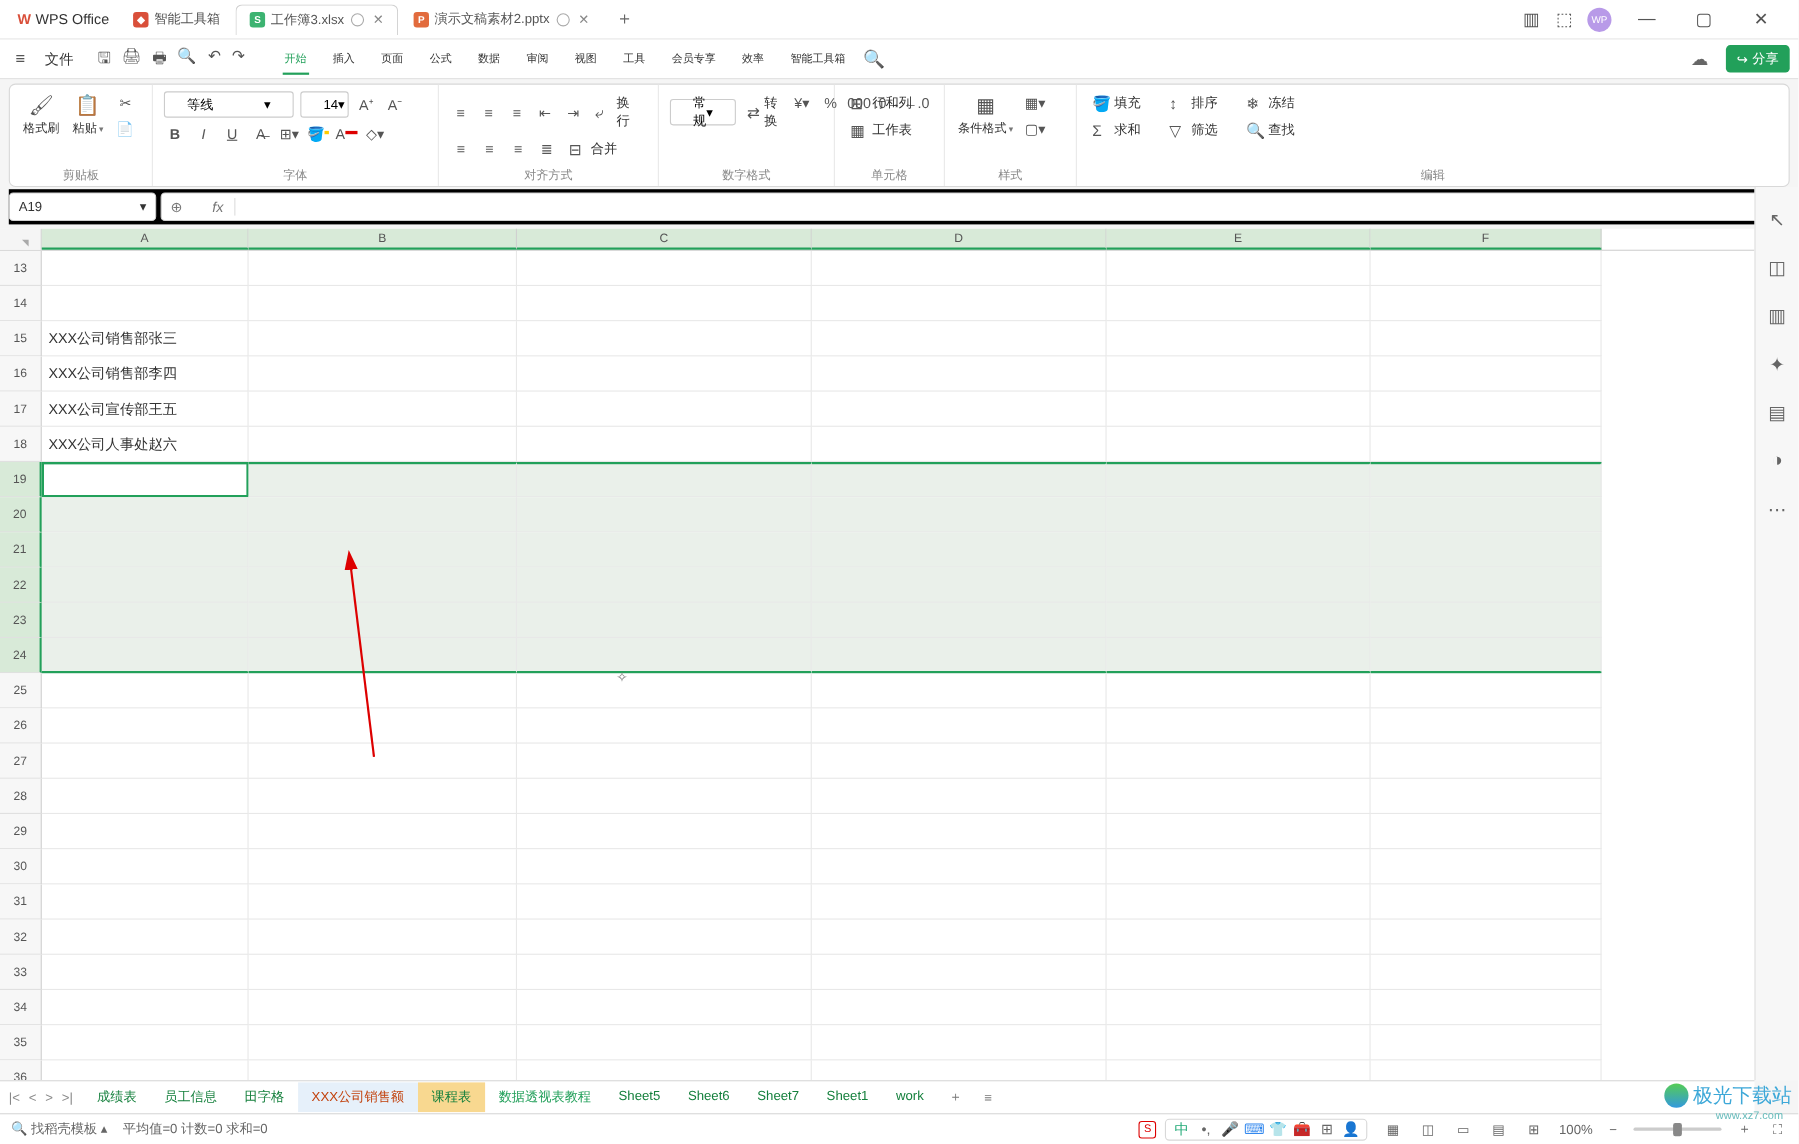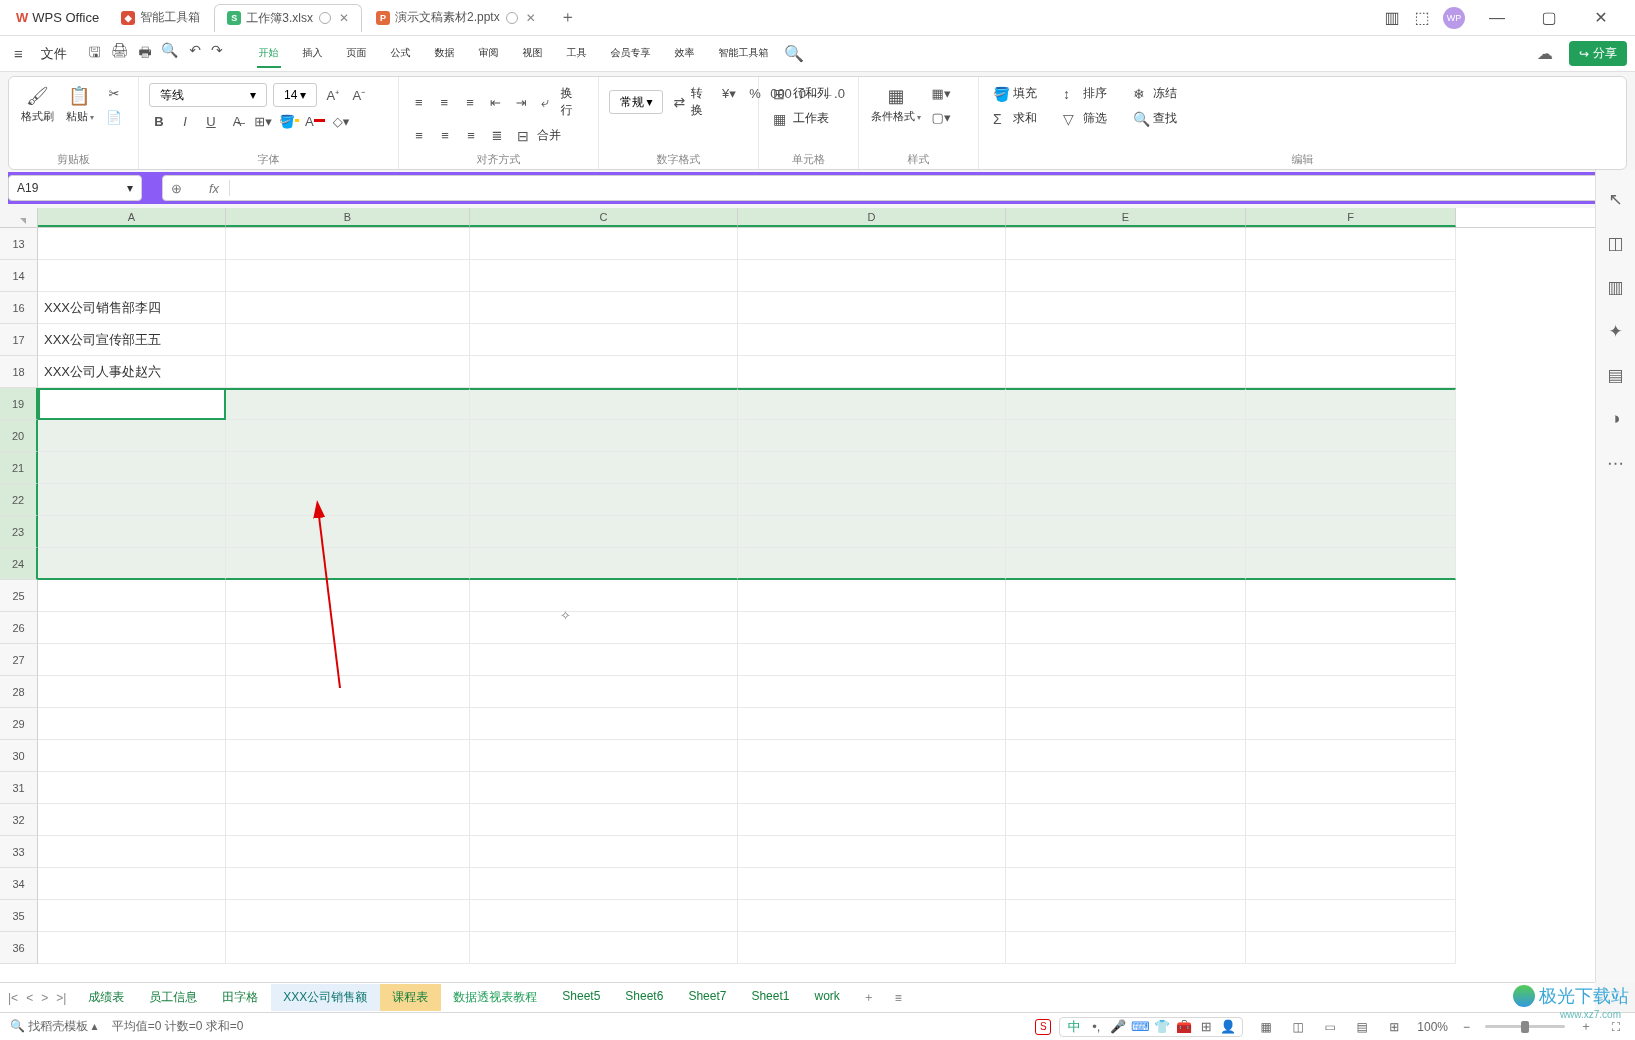--- a/index.html
+++ b/index.html
@@ -43,30 +43,30 @@
   .ribbon { height: 94px; background: #fff; border: 1px solid #d8d8d8; margin: 4px 8px 2px 8px; border-radius: 6px; display: flex; position: relative; }
   .ribbon-group { border-right: 1px solid #e8e8e8; display: flex; flex-direction: column; justify-content: space-between; padding: 6px 10px 0 10px; }
   .ribbon-group:last-child { border-right: none; }
   .group-label { font-size: 11px; color: #888; text-align: center; padding-bottom: 2px; }
   .group-body { display: flex; align-items: flex-start; gap: 8px; flex: 1; }
   .rbtn { display: flex; flex-direction: column; align-items: center; font-size: 11px; color: #333; gap: 2px; cursor: pointer; padding: 2px; }
   .rbtn .ic { font-size: 18px; color: #555; }
   .rbtn .dd::after { content: "▾"; font-size: 8px; margin-left: 2px; color: #777; }
   .hstack { display: flex; flex-direction: column; gap: 4px; }
   .hrow { display: flex; align-items: center; gap: 6px; }
-  .font-select { border: 1px solid #ccc; border-radius: 3px; height: 24px; font-size: 12px; padding: 0 10px; display: flex; align-items: center; justify-content: space-between; background: #fff; }
+  .font-select { border: 1px solid #ccc; border-radius: 3px; height: 24px; font-size: 12px; padding: 0 20px; display: flex; align-items: center; justify-content: space-between; background: #fff; }
   .font-select.name { width: 118px; }
   .font-select.size { width: 44px; }
   .ic-sm { width: 20px; height: 20px; display: inline-flex; align-items: center; justify-content: center; font-size: 13px; color: #555; cursor: pointer; }
   .colorbar { width: 16px; height: 3px; display: block; margin-top: -2px; }
   .wide-btn { display: flex; align-items: center; gap: 4px; font-size: 12px; color: #333; cursor: pointer; padding: 2px 4px; }
   .wide-btn .ic { width: 16px; font-size: 14px; color: #555; }
 
   
-  .formulabar { height: 32px; background: #8b5cf6; display: flex; align-items: center; margin: 2px 8px; gap: 20px; }
+  .formulabar { height: 32px; background: #000000; display: flex; align-items: center; margin: 2px 8px; gap: 4px; }
   .namebox { width: 134px; border: 1px solid #d0d0d0; border-radius: 4px; height: 26px; display: flex; align-items: center; justify-content: space-between; padding: 0 8px; font-size: 12px; color: #333; background: #fff; }
   .fx-area { flex: 1; border: 1px solid #d0d0d0; border-radius: 4px; height: 26px; display: flex; align-items: center; padding: 0 8px; gap: 10px; background: #fff; }
   .fx-area .ic { color: #777; font-size: 13px; }
   .fx-area .fx { font-style: italic; color: #777; font-size: 13px; margin-left: 17px; }
   .fx-area .sep { width: 1px; height: 16px; background: #ddd; }
 
   
   .sheet-area { position: absolute; top: 208px; left: 0; right: 40px; bottom: 58px; background: #fff; display: flex; flex-direction: column; }
   .col-headers { display: flex; height: 20px; border-bottom: 1px solid #d0d0d0; }
   .corner { width: 38px; border-right: 1px solid #d0d0d0; background: #f5f5f5; display: flex; align-items: center; justify-content: center; }
@@ -85,21 +85,21 @@
 
   
   .sidepanel { position: absolute; right: 0; top: 170px; width: 40px; bottom: 58px; background: #f7f7f7; border-left: 1px solid #e0e0e0; display: flex; flex-direction: column; align-items: center; padding-top: 18px; gap: 22px; }
   .sidepanel .sic { width: 22px; height: 22px; color: #666; font-size: 17px; display: flex; align-items: center; justify-content: center; cursor: pointer; }
 
   
   .sheettabs { position: absolute; bottom: 28px; left: 0; right: 40px; height: 30px; background: #fff; border-top: 1px solid #d8d8d8; display: flex; align-items: center; padding: 0 8px; font-size: 12px; }
   .navset { display: flex; gap: 8px; color: #888; padding-right: 10px; }
   .navset .n { cursor: pointer; }
   .stab { padding: 5px 12px; color: #15803d; cursor: pointer; border-right: 1px solid transparent; }
-  .stab.active { background: #e6f0fa; color: #0f766e; }
+  .stab.active { background: #e6f0fa; color: #c2410c; }
   .stab.warn { background: #f8d890; }
   .stab.green { color: #22a05a; font-weight: 500; }
   .addsheet { padding: 0 10px; color: #777; cursor: pointer; }
 
   
   .statusbar { position: absolute; bottom: 0; left: 0; right: 0; height: 28px; background: #fff; border-top: 1px solid #d8d8d8; display: flex; align-items: center; padding: 0 10px; font-size: 12px; color: #666; gap: 14px; }
   .statusbar .spacer { flex: 1; }
   .statusbar .ime { display: flex; gap: 8px; align-items: center; }
   .ime-box { background: #fff; border: 1px solid #d8d8d8; border-radius: 4px; padding: 1px 6px; display: flex; gap: 6px; align-items: center; }
   .ime-ic { width: 16px; height: 16px; display: inline-flex; align-items: center; justify-content: center; font-size: 13px; }
@@ -384,20 +384,29 @@
       <div class="row">
         <div class="rowh">14</div>
         <div class="cell colw-A"></div>
         <div class="cell colw-B"></div>
         <div class="cell colw-C"></div>
         <div class="cell colw-D"></div>
         <div class="cell colw-E"></div>
         <div class="cell colw-F"></div>
       </div>
       <div class="row">
+        <div class="rowh">15</div>
+        <div class="cell colw-A">XXX公司销售部张三</div>
+        <div class="cell colw-B"></div>
+        <div class="cell colw-C"></div>
+        <div class="cell colw-D"></div>
+        <div class="cell colw-E"></div>
+        <div class="cell colw-F"></div>
+      </div>
+      <div class="row">
         <div class="rowh">16</div>
         <div class="cell colw-A">XXX公司销售部李四</div>
         <div class="cell colw-B"></div>
         <div class="cell colw-C"></div>
         <div class="cell colw-D"></div>
         <div class="cell colw-E"></div>
         <div class="cell colw-F"></div>
       </div>
       <div class="row">
         <div class="rowh">17</div>

